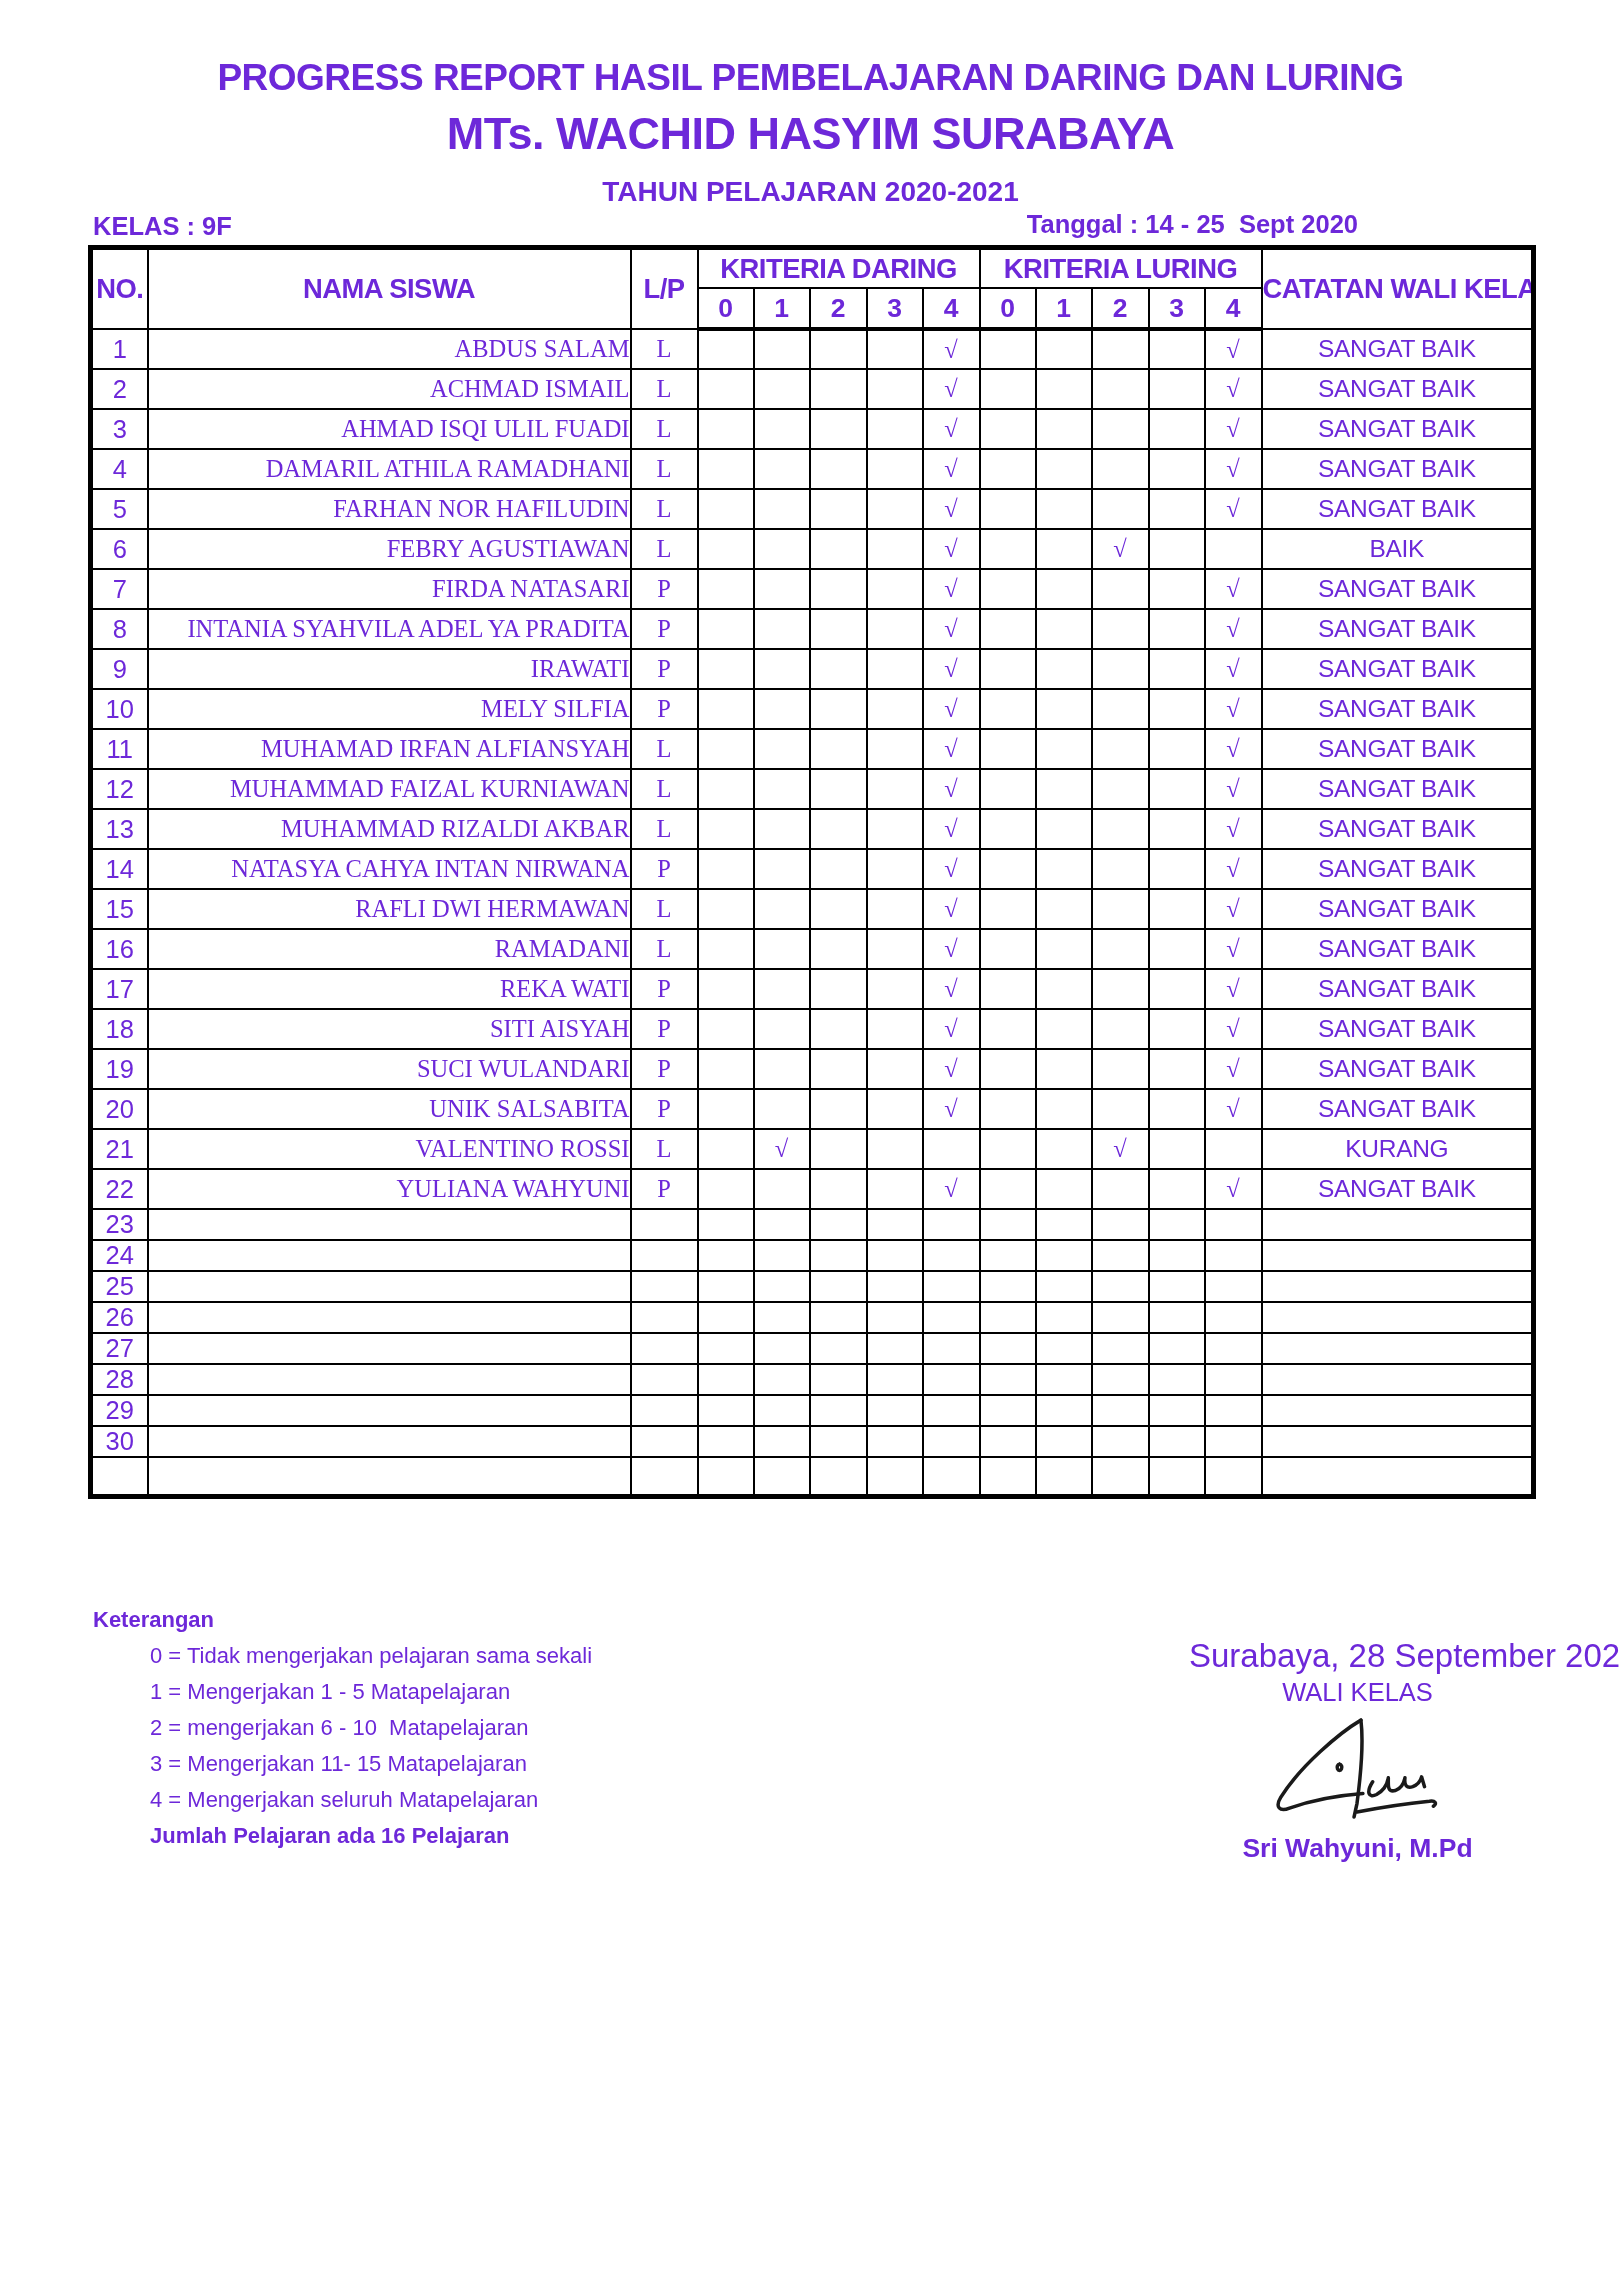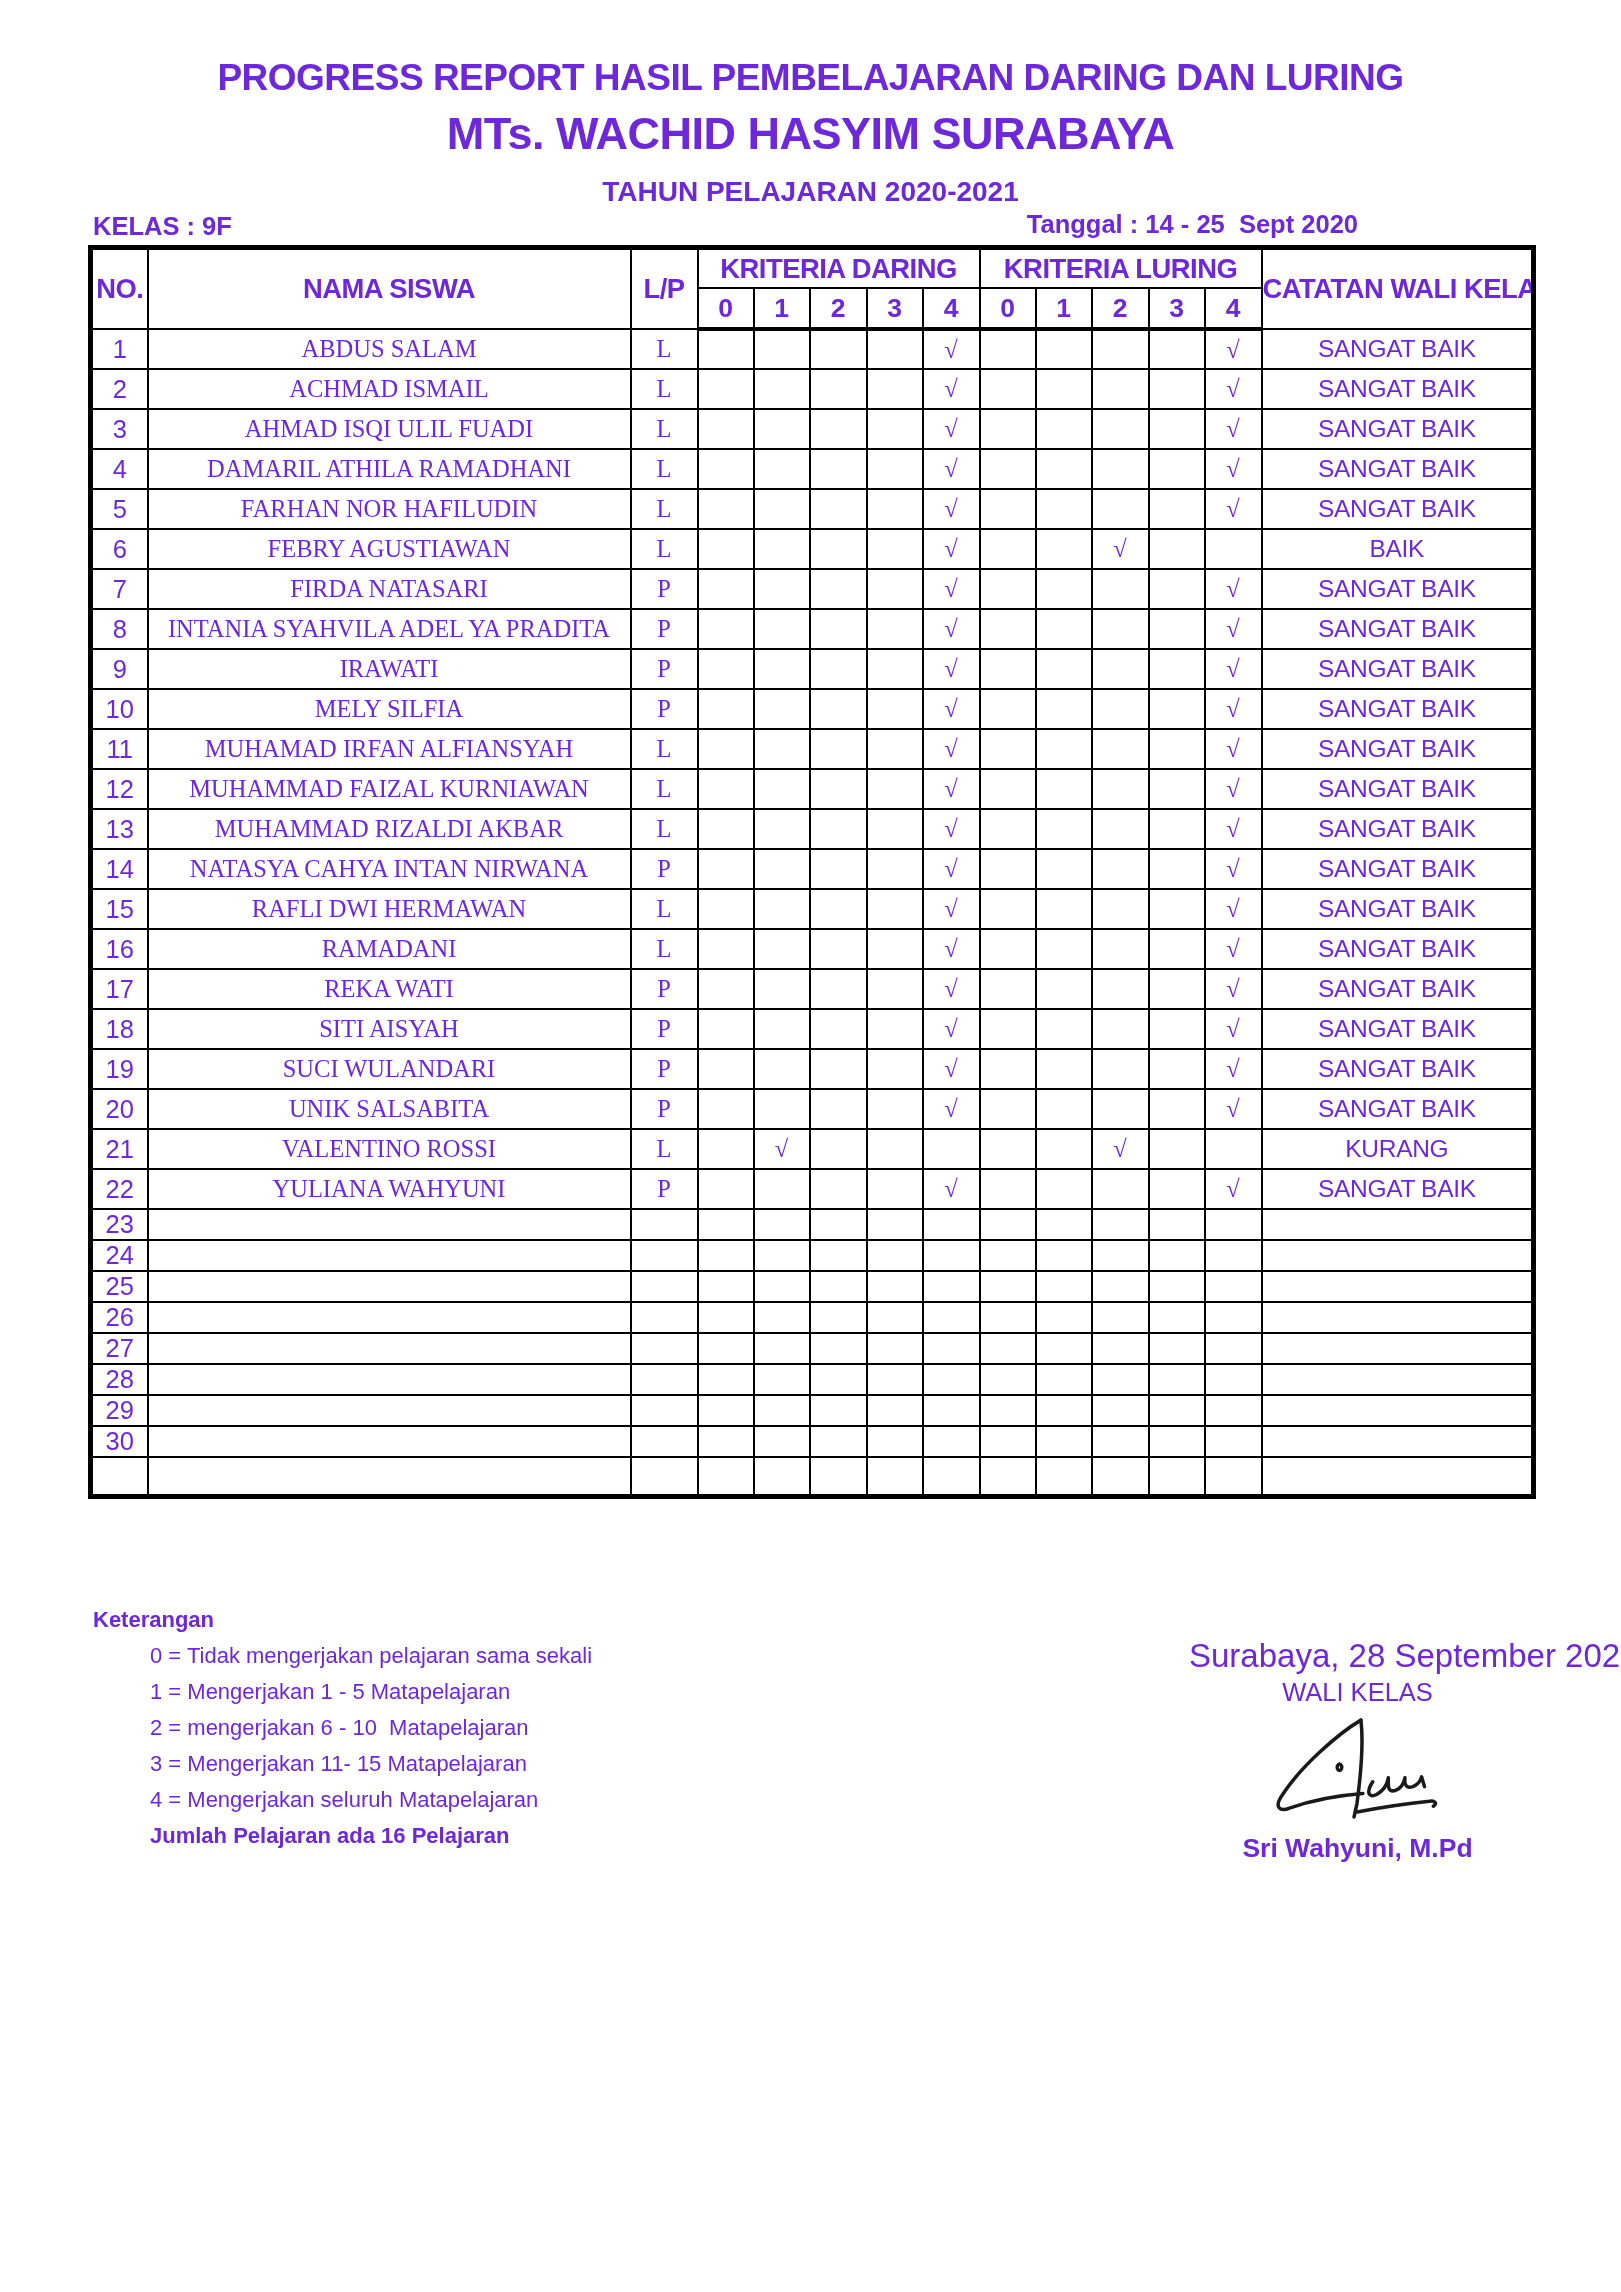--- a/index.html
+++ b/index.html
@@ -29,21 +29,21 @@
   th.h-luring,td.c-l0{border-left-width:4.9px;}
   th.h-cat,td.c-cat{border-left-width:4.9px;border-right-width:5.9px;}
   tr.group-row th{height:37px;font-size:27.4px;font-weight:bold;text-align:center;vertical-align:middle;letter-spacing:-0.5px;}
   tr.score-row th{height:38px;font-size:26.5px;font-weight:bold;text-align:center;vertical-align:middle;border-bottom-width:4.9px;}
   th.h-cat{font-size:25.5px;}
   th.h-no{font-size:25.5px;}
   tr.student-row{height:40px;}
   tr.empty-row{height:22px;}
   tr.final-row{height:39px;}
   td.c-no{font-size:25.5px;text-align:center;vertical-align:middle;}
-  td.c-name{font-family:"Liberation Serif",serif;font-size:24.5px;text-align:center;vertical-align:middle;padding-left:6.9px;}
+  td.c-name{font-family:"Liberation Serif",serif;font-size:24.5px;text-align:right;vertical-align:middle;padding-left:6.9px;}
   td.c-lp{font-family:"Liberation Serif",serif;font-size:24.5px;text-align:center;vertical-align:middle;}
   td.c-crit{font-family:"Liberation Serif",serif;font-size:24.5px;text-align:center;vertical-align:middle;}
   td.c-cat{font-size:24.5px;text-align:center;vertical-align:middle;letter-spacing:-0.3px;}
 
   .legend{position:absolute;left:93px;top:1602px;font-size:22px;}
   .legend-title{font-weight:bold;height:36px;line-height:36px;}
   .legend-item{height:36px;line-height:36px;padding-left:57px;white-space:pre;}
   .legend-bold{font-weight:bold;height:36px;line-height:36px;padding-left:57px;}
 
   .sign-block{position:absolute;left:1189px;top:1637px;width:337px;text-align:center;}

